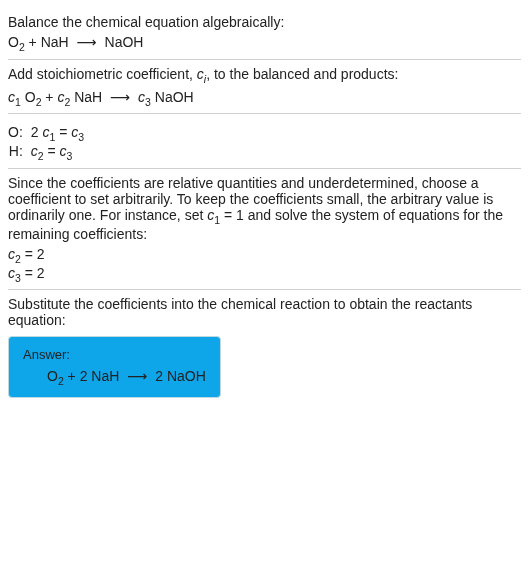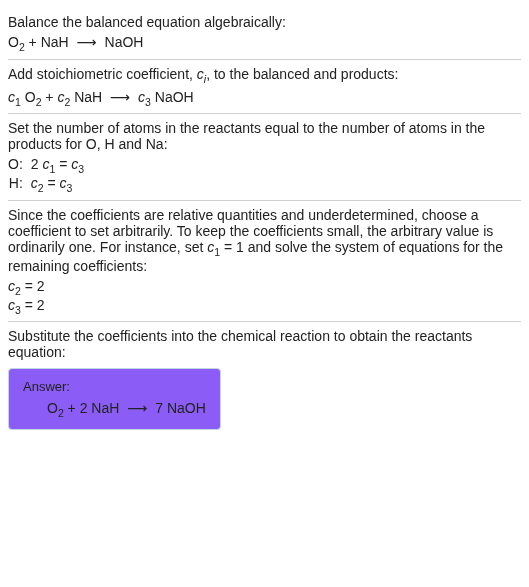--- a/index.html
+++ b/index.html
@@ -39,21 +39,21 @@
       white-space: nowrap;
     }
     .cell-value {
       display: table-cell;
       white-space: nowrap;
     }
     .coeffs {
       margin-top: 4px;
     }
     .answer-box {
-      background: #8b5cf6;
+      background: #0ea5e9;
       border: 1px solid #c0d8e0;
       border-radius: 4px;
       padding: 10px 14px;
       margin-top: 8px;
       display: inline-block;
     }
     .answer-label {
       font-size: 13px;
       margin-bottom: 6px;
     }
@@ -68,37 +68,36 @@
       padding: 0 4px;
     }
     .italic {
       font-style: italic;
     }
   </style>
 </head>
 <body>
 
 <div class="section">
-  <div>Balance the balanced equation algebraically:</div>
+  <div>Balance the chemical equation algebraically:</div>
   <div class="equation">
     <span>O</span><sub>2</sub><span> + NaH </span><span class="arrow">⟶</span><span> NaOH</span>
   </div>
 </div>
 
 <div class="section">
   <div>
     <span>Add stoichiometric coefficient, </span><span class="italic">c</span><sub class="italic">i</sub><span>, to the balanced and products:</span>
   </div>
   <div class="equation">
     <span class="italic">c</span><sub>1</sub><span> O</span><sub>2</sub><span> + </span><span class="italic">c</span><sub>2</sub><span> NaH </span><span class="arrow">⟶</span><span class="italic"> c</span><sub>3</sub><span> NaOH</span>
   </div>
 </div>
 
 <div class="section">
-  <div>Set the number of atoms in the reactants equal to the number of atoms in the products for O, H and Na:</div>
   <div class="table">
     <div class="row">
       <div class="cell-label">O:</div>
       <div class="cell-value">
         <span>2 </span><span class="italic">c</span><sub>1</sub><span> = </span><span class="italic">c</span><sub>3</sub>
       </div>
     </div>
     <div class="row">
       <div class="cell-label">H:</div>
       <div class="cell-value">
@@ -116,16 +115,16 @@
     <div><span class="italic">c</span><sub>2</sub><span> = 2</span></div>
     <div><span class="italic">c</span><sub>3</sub><span> = 2</span></div>
   </div>
 </div>
 
 <div class="section">
   <div>Substitute the coefficients into the chemical reaction to obtain the reactants equation:</div>
   <div class="answer-box">
     <div class="answer-label">Answer:</div>
     <div class="answer-eq">
-      <span>O</span><sub>2</sub><span> + 2 NaH </span><span class="arrow">⟶</span><span> 7 NaOH</span>
+      <span>O</span><sub>2</sub><span> + 2 NaH </span><span class="arrow">⟶</span><span> 2 NaOH</span>
     </div>
   </div>
 </div>
 
 </body></html>

